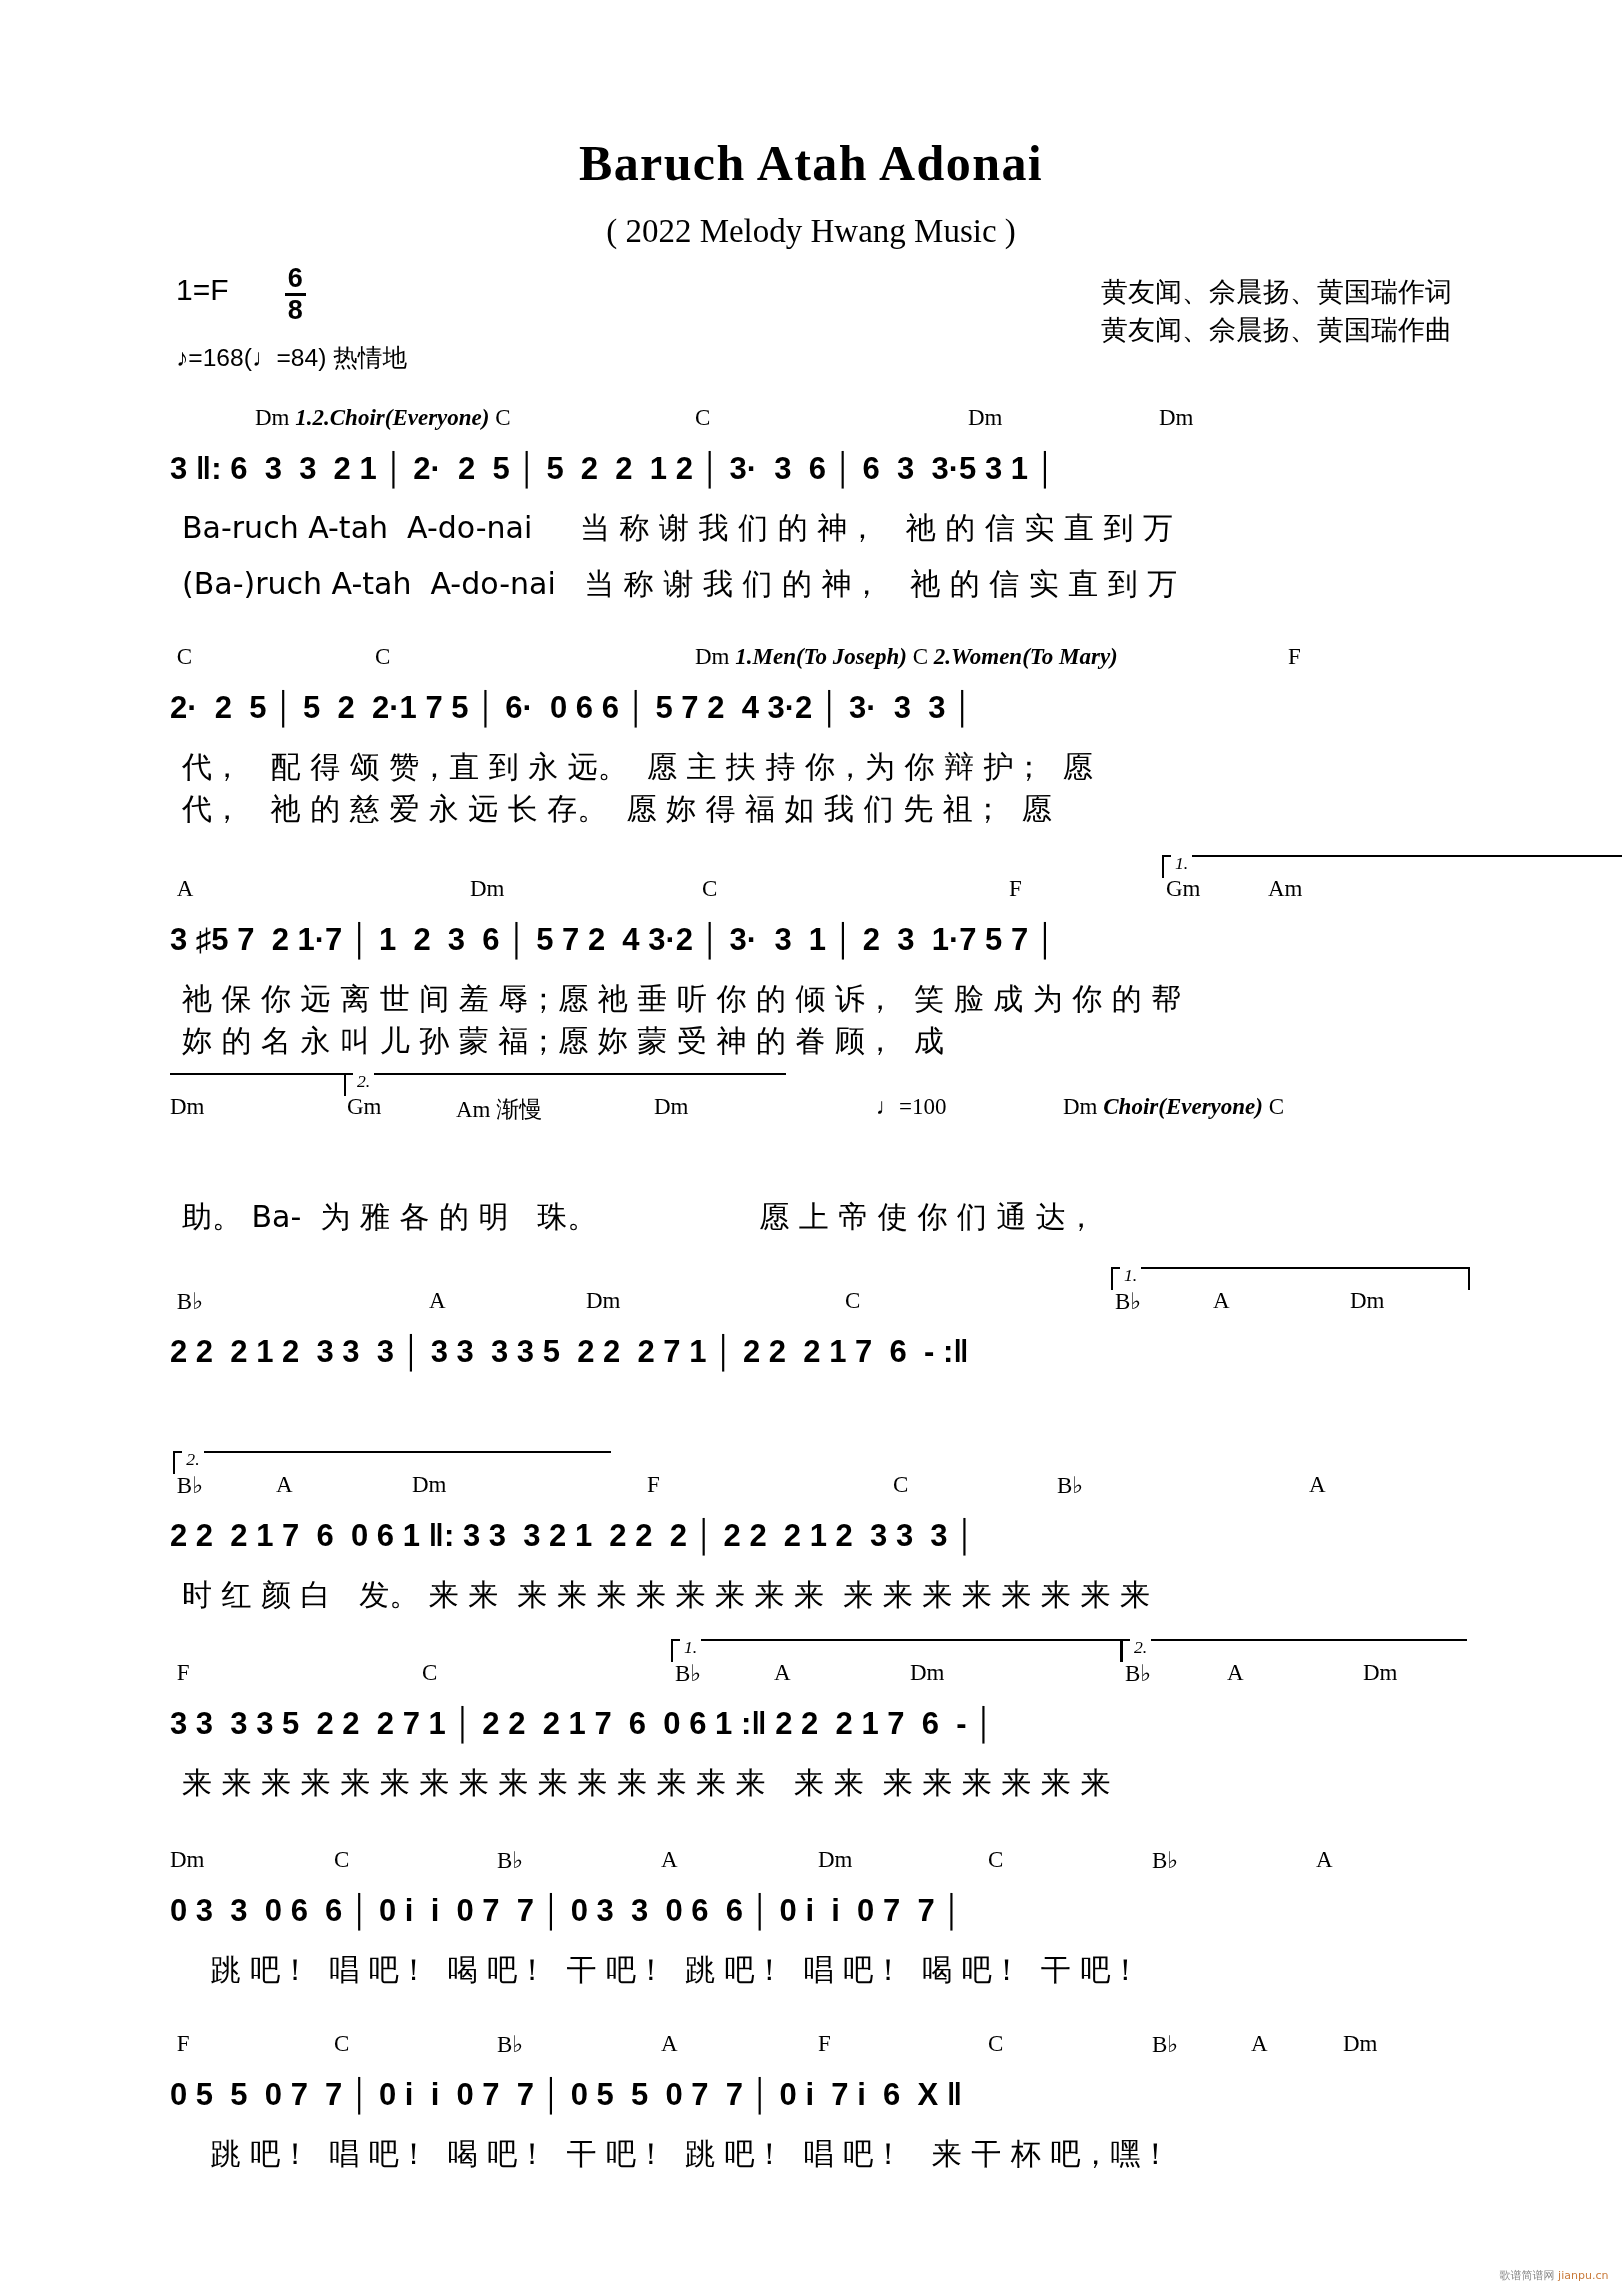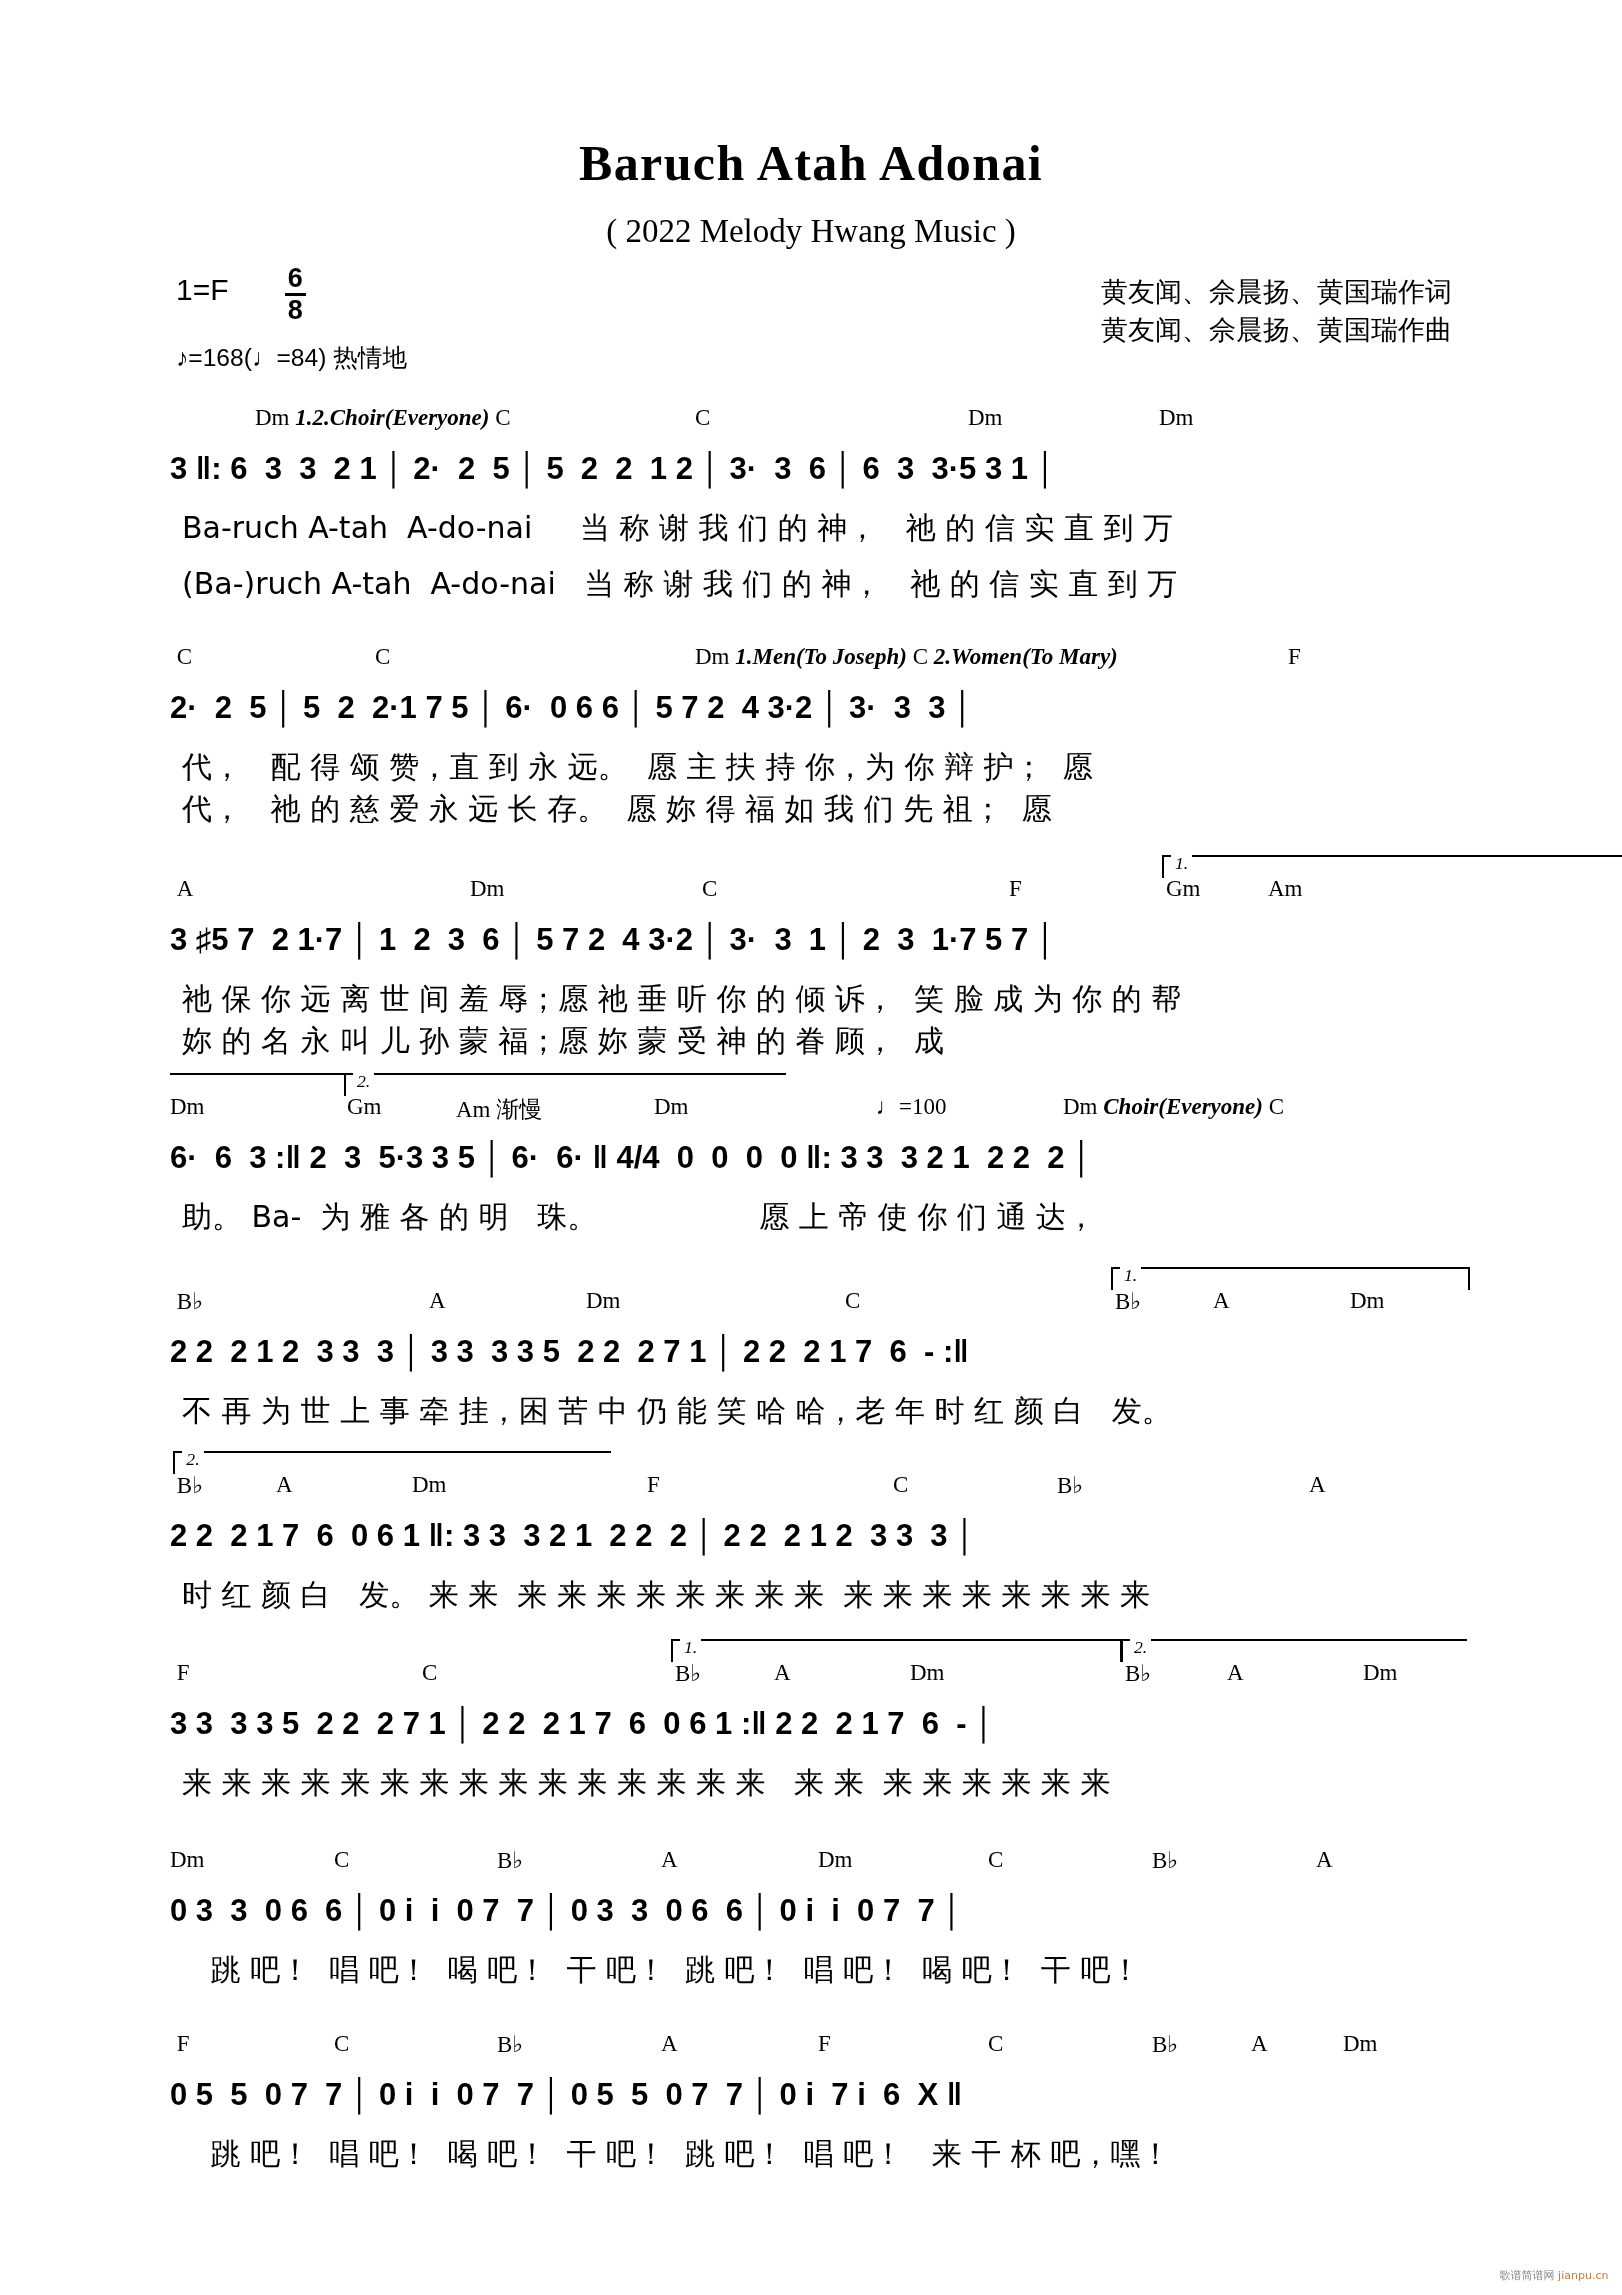--- a/index.html
+++ b/index.html
@@ -87,38 +87,36 @@
         <div class="volta l" style="left: 174px; width: 440px;">
           <span>2.</span>
         </div>
         <span class="chord" style="left: 0px;"><span>Dm</span> </span>
         <span class="chord" style="left: 177px;"><span>Gm</span> </span>
         <span class="chord" style="left: 286px;"><span>Am</span> <span> 渐慢</span></span>
         <span class="chord" style="left: 484px;"><span>Dm</span> </span>
         <span class="chord" style="left: 706px;"><span>♩=100</span> </span>
         <span class="chord" style="left: 893px;"><span>Dm </span> <i>Choir(Everyone)</i> <span> C</span></span>
       </div>
-      <div class="notes"><span class="notes-line">6·  6  3 :‖ 2  3  5·3 3 5 │ 6·  6· ‖ 4/4  0  0  0  0 ‖: 3 3  3 2 1  2 2  2 │</span></div>
       <div class="lyrics" style="top: 109px;">助。 Ba-  为 雅 各 的 明   珠。                 愿 上 帝 使 你 们 通 达，</div>
     </div>
     <div class="system" style="top: 1282px;">
       <div class="chords">
         <div class="volta l r" style="left: 941px; width: 355px;">
           <span>1.</span>
         </div>
         <span class="chord" style="left: 6.8px;"><span>B♭</span> </span>
         <span class="chord" style="left: 259px;"><span>A</span> </span>
         <span class="chord" style="left: 416px;"><span>Dm</span> </span>
         <span class="chord" style="left: 675px;"><span>C</span> </span>
         <span class="chord" style="left: 945px;"><span>B♭</span> </span>
         <span class="chord" style="left: 1043px;"><span>A</span> </span>
         <span class="chord" style="left: 1180px;"><span>Dm</span> </span>
       </div>
       <div class="notes"><span class="notes-line">2 2  2 1 2  3 3  3 │ 3 3  3 3 5  2 2  2 7 1 │ 2 2  2 1 7  6  - :‖</span></div>
-      <div class="lyrics" style="top: 109px;">不 再 为 世 上 事 牵 挂，困 苦 中 仍 能 笑 哈 哈，老 年 时 红 颜 白   发。</div>
     </div>
     <div class="system" style="top: 1466px;">
       <div class="chords">
         <div class="volta l" style="left: 3.4px; width: 436px;">
           <span>2.</span>
         </div>
         <span class="chord" style="left: 6.8px;"><span>B♭</span> </span>
         <span class="chord" style="left: 106px;"><span>A</span> </span>
         <span class="chord" style="left: 242px;"><span>Dm</span> </span>
         <span class="chord" style="left: 477px;"><span>F</span> </span>

